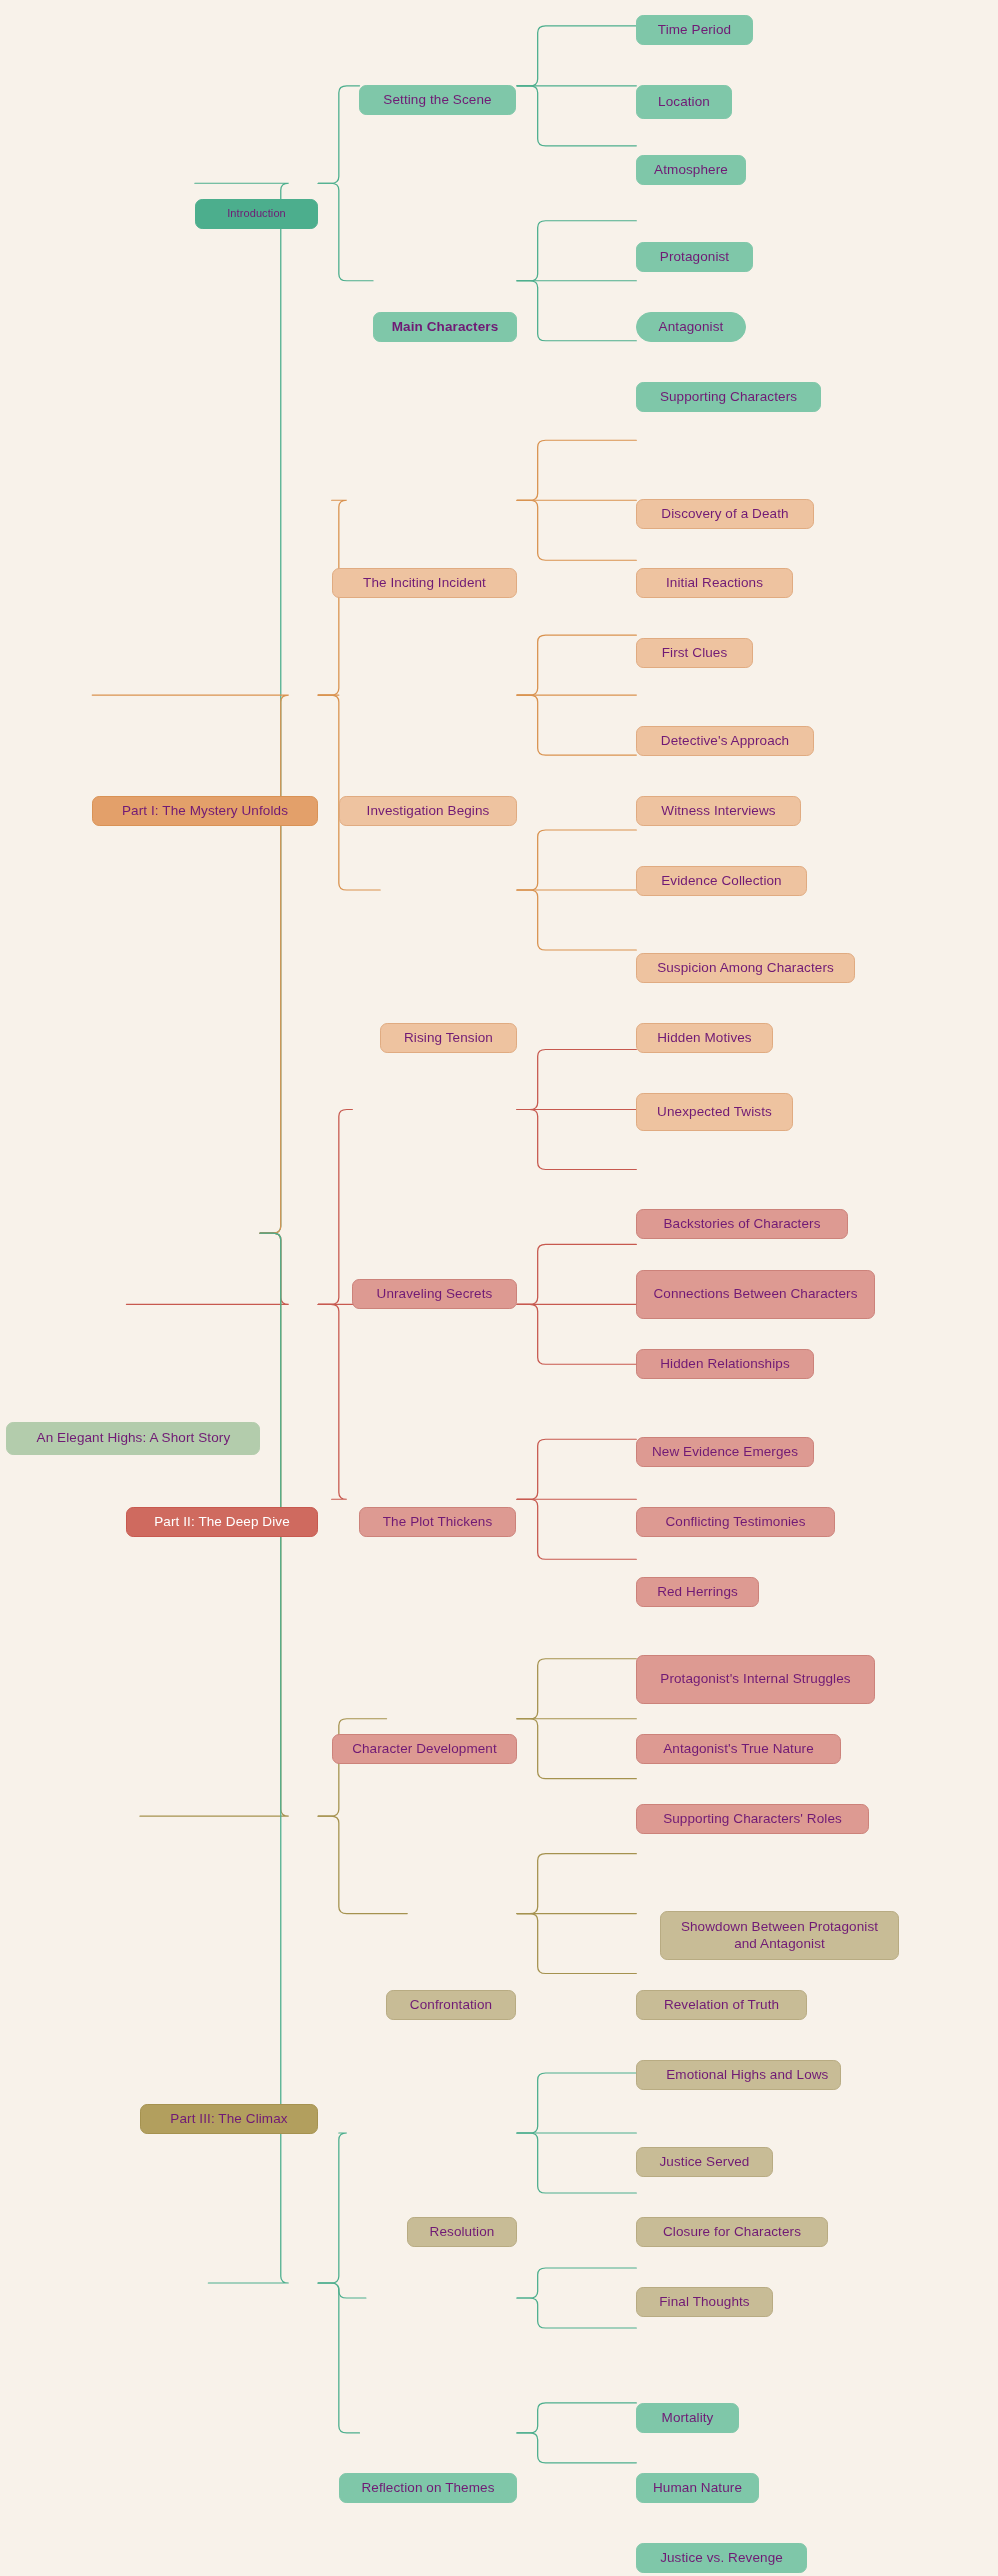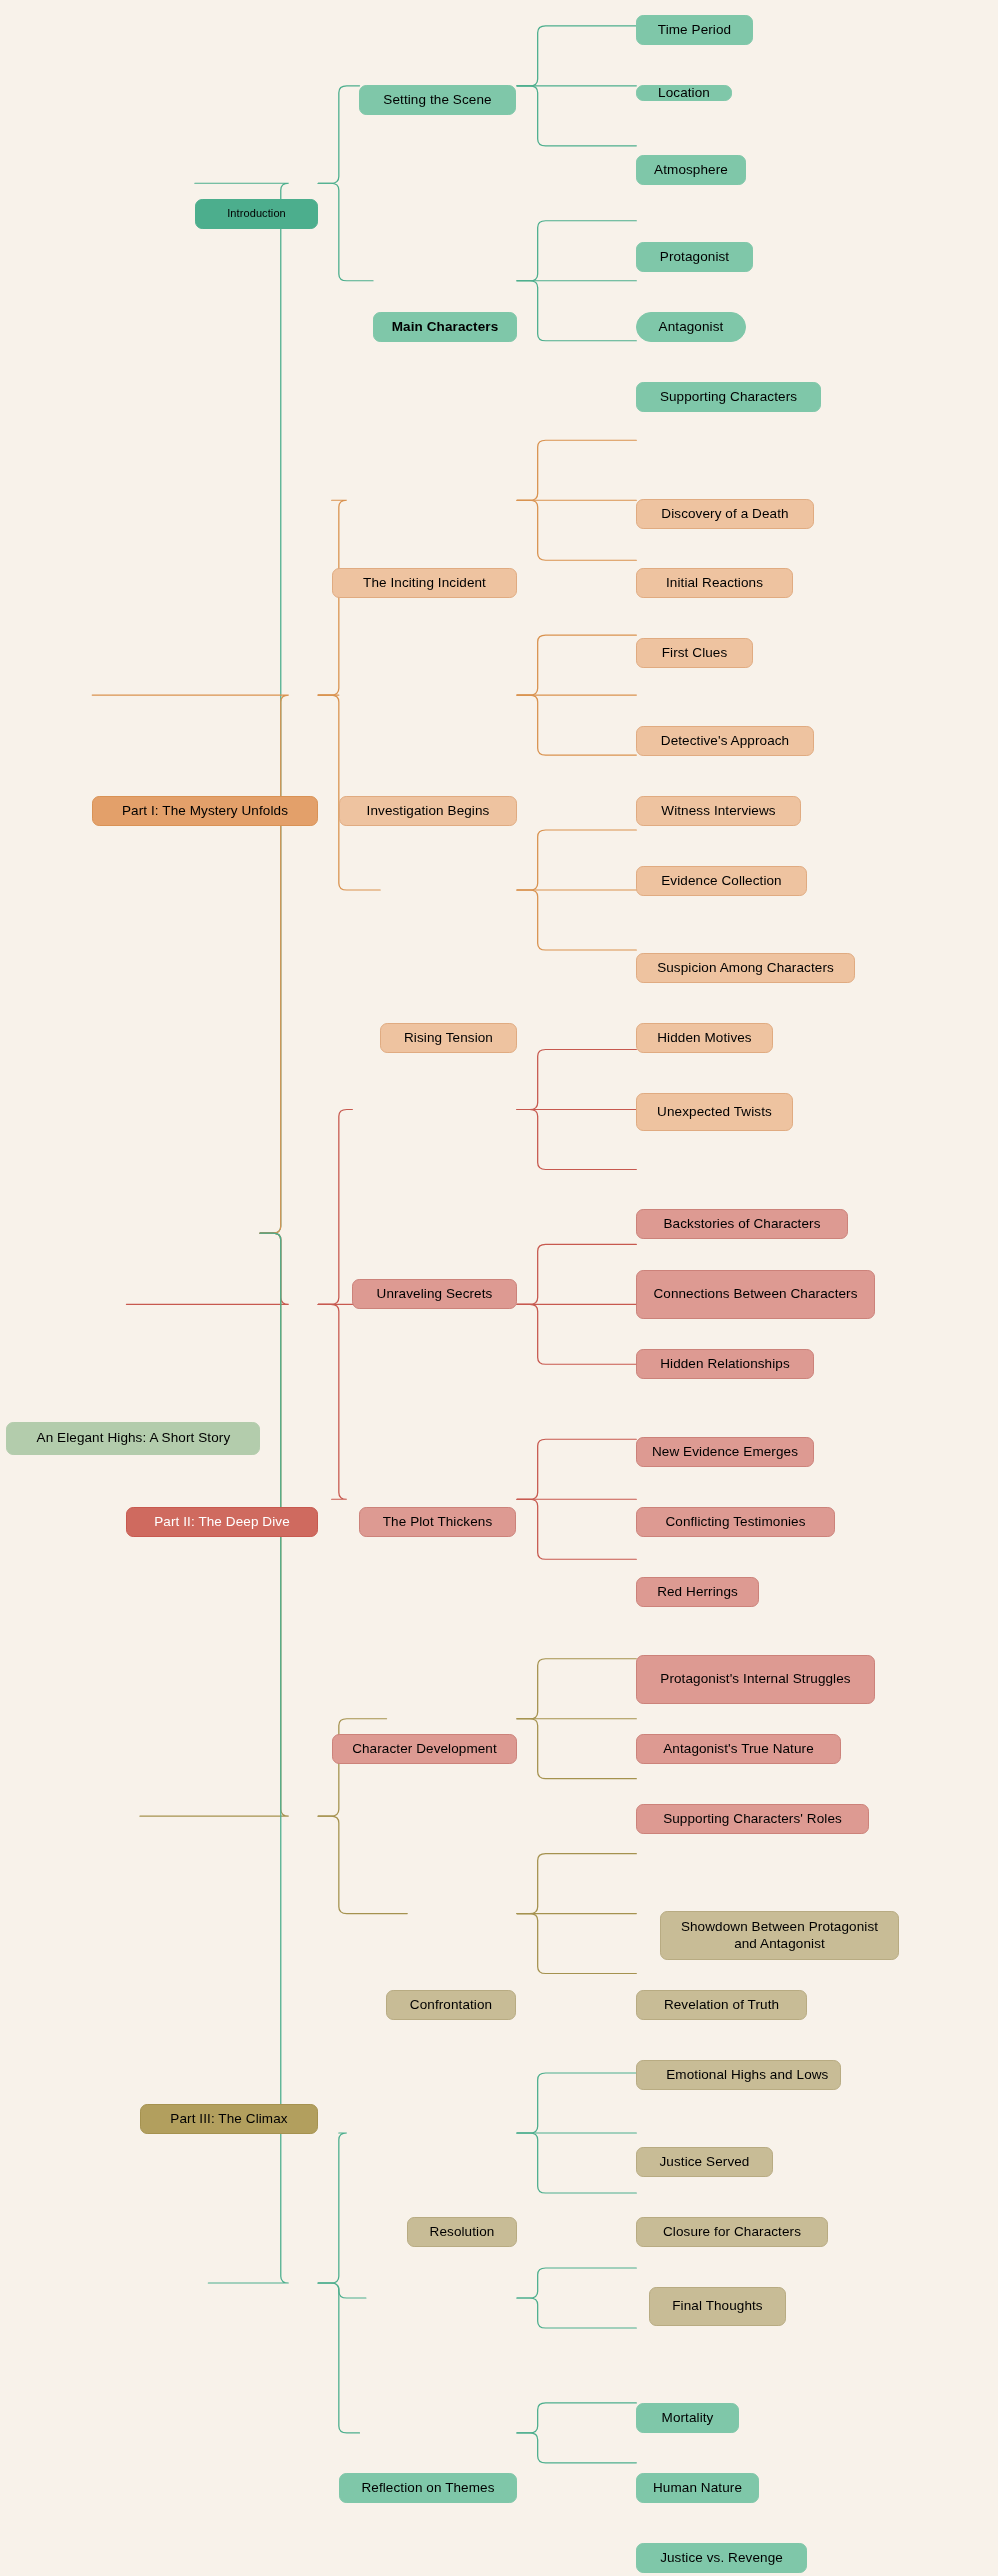--- a/index.html
+++ b/index.html
@@ -30,21 +30,21 @@
   .node {
     position: absolute;
     box-sizing: border-box;
     display: flex;
     align-items: center;
     justify-content: center;
     text-align: center;
     border-radius: 7.2px;
     padding: 0 10.3px;
     line-height: 1.25;
-    color: #000000;
+    color: #701a75;
     white-space: nowrap;
     letter-spacing: 0.1px;
   }
   .node.wrap { white-space: normal; }
 
   
   .n-root {
     background: #b3ccac;
     border: 1.2px solid #b3ccac;
     font-size: 13.5px;
@@ -158,21 +158,21 @@
       <path d="M 650 3372 L 666 3372 Q 676 3372 676 3382 L 676 3406 Q 676 3416 686 3416 L 800 3416" fill="none" stroke="#4cae8d" stroke-width="1.6" stroke-linecap="round"></path>
       <path d="M 400 3350 L 416 3350 Q 426 3350 426 3360 L 426 3560 Q 426 3570 436 3570 L 452 3570" fill="none" stroke="#4cae8d" stroke-width="1.6" stroke-linecap="round"></path>
       <path d="M 650 3570 L 666 3570 Q 676 3570 676 3560 L 676 3536 Q 676 3526 686 3526 L 800 3526" fill="none" stroke="#4cae8d" stroke-width="1.6" stroke-linecap="round"></path>
       <path d="M 650 3570 L 666 3570 Q 676 3570 676 3580 L 676 3604 Q 676 3614 686 3614 L 800 3614" fill="none" stroke="#4cae8d" stroke-width="1.6" stroke-linecap="round"></path>
     </svg>
   <div id="node-layer">
       <div class="node n-root" style="left: 6.4px; top: 1422px; width: 254px; height: 33px;">An Elegant Highs: A Short Story</div>
       <div class="node n-teal-l1" style="left: 195px; top: 199px; width: 123px; height: 30px;">Introduction</div>
       <div class="node n-teal-l2" style="left: 359px; top: 85px; width: 157px; height: 30px;">Setting the Scene</div>
       <div class="node n-teal-l3" style="left: 636px; top: 15px; width: 117px; height: 30px;">Time Period</div>
-      <div class="node n-teal-l3" style="left: 636px; top: 85px; width: 96px; height: 16px;">Location</div>
+      <div class="node n-teal-l3" style="left: 636px; top: 85px; width: 96px; height: 34px;">Location</div>
       <div class="node n-teal-l3" style="left: 636px; top: 155px; width: 110px; height: 30px;">Atmosphere</div>
       <div class="node n-teal-l2" style="left: 373px; top: 312px; width: 144px; height: 30px; font-weight: bold;">Main Characters</div>
       <div class="node n-teal-l3" style="left: 636px; top: 242px; width: 117px; height: 30px;">Protagonist</div>
       <div class="node n-teal-l3" style="left: 636px; top: 312px; width: 110px; height: 30px; border-radius: 15px;">Antagonist</div>
       <div class="node n-teal-l3" style="left: 636px; top: 382px; width: 185px; height: 30px;">Supporting Characters</div>
       <div class="node n-orange-l1" style="left: 92px; top: 796px; width: 226px; height: 30px;">Part I: The Mystery Unfolds</div>
       <div class="node n-orange-l2" style="left: 332px; top: 568px; width: 185px; height: 30px;">The Inciting Incident</div>
       <div class="node n-orange-l3" style="left: 636px; top: 499px; width: 178px; height: 30px;">Discovery of a Death</div>
       <div class="node n-orange-l3" style="left: 636px; top: 568px; width: 157px; height: 30px;">Initial Reactions</div>
       <div class="node n-orange-l3" style="left: 636px; top: 638px; width: 117px; height: 30px;">First Clues</div>
@@ -198,20 +198,20 @@
       <div class="node n-rose-l3" style="left: 636px; top: 1734px; width: 205px; height: 30px;">Antagonist's True Nature</div>
       <div class="node n-rose-l3" style="left: 636px; top: 1804px; width: 233px; height: 30px;">Supporting Characters' Roles</div>
       <div class="node n-olive-l1" style="left: 140px; top: 2104px; width: 178px; height: 30px;">Part III: The Climax</div>
       <div class="node n-olive-l2" style="left: 386px; top: 1990px; width: 130px; height: 30px;">Confrontation</div>
       <div class="node n-olive-l3 wrap" style="left: 636px; top: 1911px; width: 239px; height: 49px; margin-left: 24px;">Showdown Between Protagonist and Antagonist</div>
       <div class="node n-olive-l3" style="left: 636px; top: 1990px; width: 171px; height: 30px;">Revelation of Truth</div>
       <div class="node n-olive-l3" style="left: 636px; top: 2060px; width: 205px; height: 30px; padding-left: 28px;">Emotional Highs and Lows</div>
       <div class="node n-olive-l2" style="left: 407px; top: 2217px; width: 110px; height: 30px;">Resolution</div>
       <div class="node n-olive-l3" style="left: 636px; top: 2147px; width: 137px; height: 30px;">Justice Served</div>
       <div class="node n-olive-l3" style="left: 636px; top: 2217px; width: 192px; height: 30px;">Closure for Characters</div>
-      <div class="node n-olive-l3" style="left: 649px; top: 2287px; width: 137px; height: 39px;">Final Thoughts</div>
+      <div class="node n-olive-l3" style="left: 636px; top: 2287px; width: 137px; height: 30px;">Final Thoughts</div>
       <div class="node n-teal-l2" style="left: 339px; top: 2473px; width: 178px; height: 30px;">Reflection on Themes</div>
       <div class="node n-teal-l3" style="left: 636px; top: 2403px; width: 103px; height: 30px;">Mortality</div>
       <div class="node n-teal-l3" style="left: 636px; top: 2473px; width: 123px; height: 30px;">Human Nature</div>
       <div class="node n-teal-l3" style="left: 636px; top: 2543px; width: 171px; height: 30px;">Justice vs. Revenge</div>
     </div>
 </div>
 
 
 </body></html>

